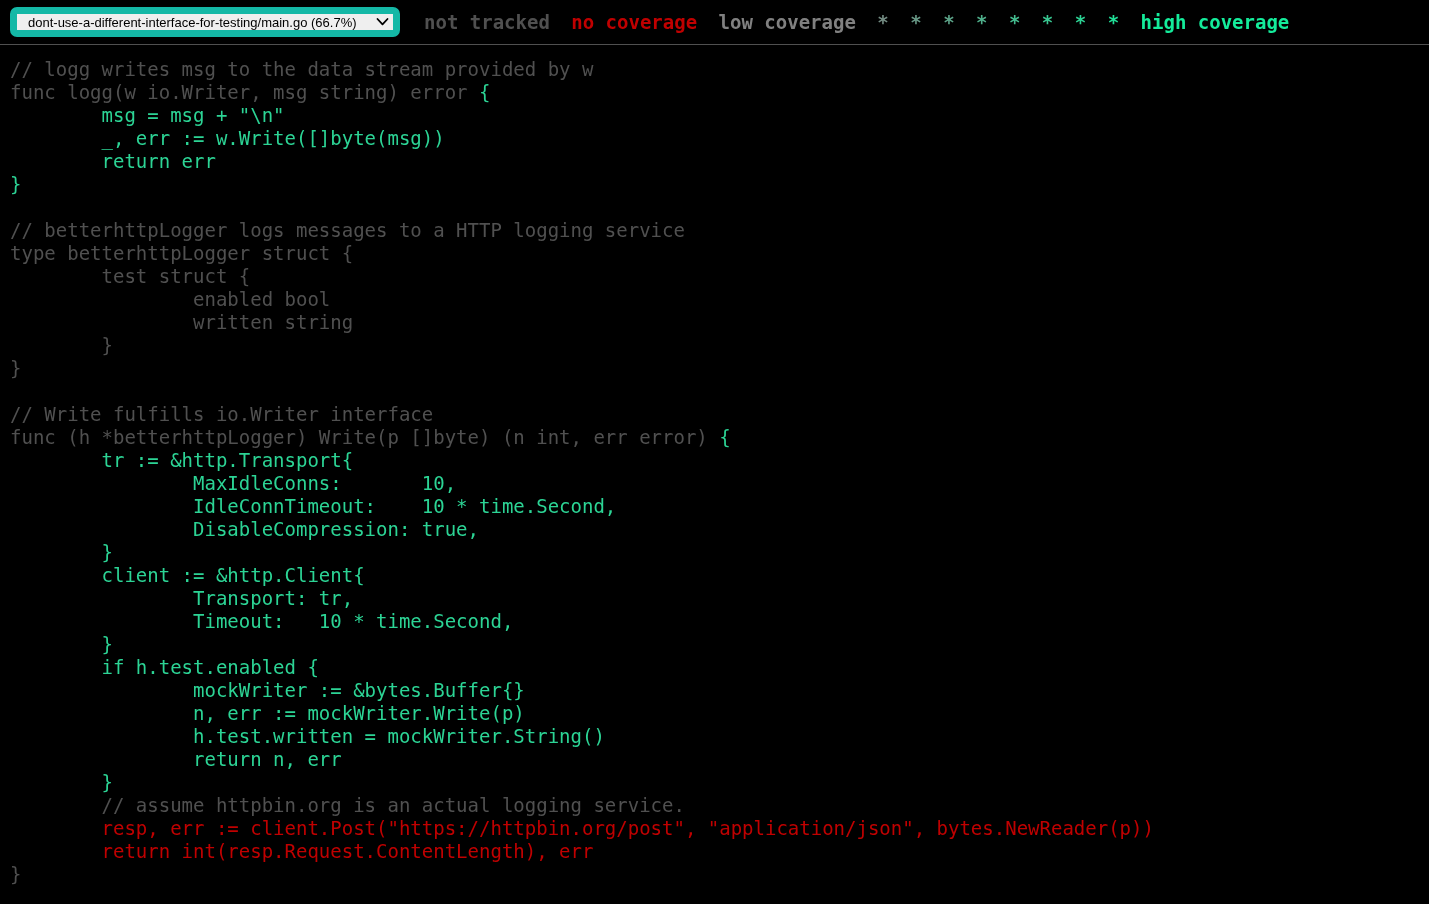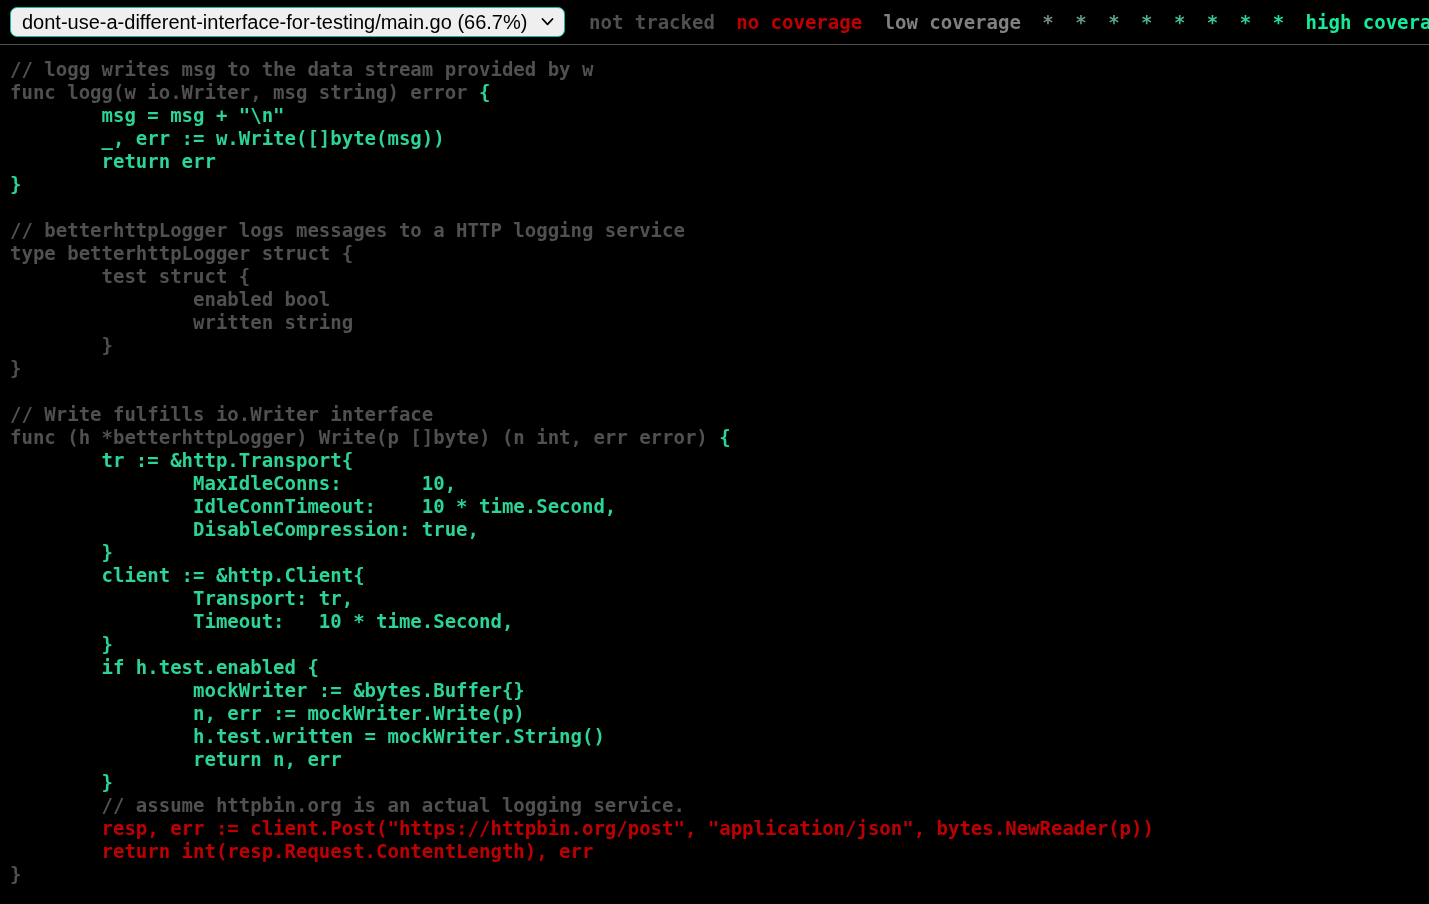--- a/index.html
+++ b/index.html
@@ -30,24 +30,24 @@
   .select-wrap {
     position: relative;
     margin-left: 10px;
     display: inline-block;
   }
   #file-select {
     -webkit-appearance: none;
     appearance: none;
     background: #efefef;
     color: #000000;
-    border: 1px solid #14b8a6;
+    border: 7px solid #14b8a6;
     border-radius: 7px;
     font-family: "Liberation Sans", sans-serif;
-    font-size: 20px;
+    font-size: 13px;
     font-weight: normal;
     height: 30px;
     padding: 0 36px 0 11px;
     outline: none;
   }
   .chev {
     position: absolute;
     right: 11px;
     top: 50%;
     transform: translateY(-50%);
@@ -74,21 +74,21 @@
   .cov7  { color: var(--cov7); }
   .cov8  { color: var(--cov8); }
   .cov9  { color: var(--cov9); }
   .cov10 { color: var(--cov10); }
 
   
   #content { margin-top: 0; }
   #source-pre {
     margin: 58px 0 12px 10px;
     font-family: "DejaVu Sans Mono", monospace;
-    font-weight: bold;
+    font-weight: normal;
     font-size: 19px;
     line-height: 23px;
     white-space: pre;
     color: var(--untracked);
   }
 </style>
 </head>
 <body>
 
 <div id="topbar">

